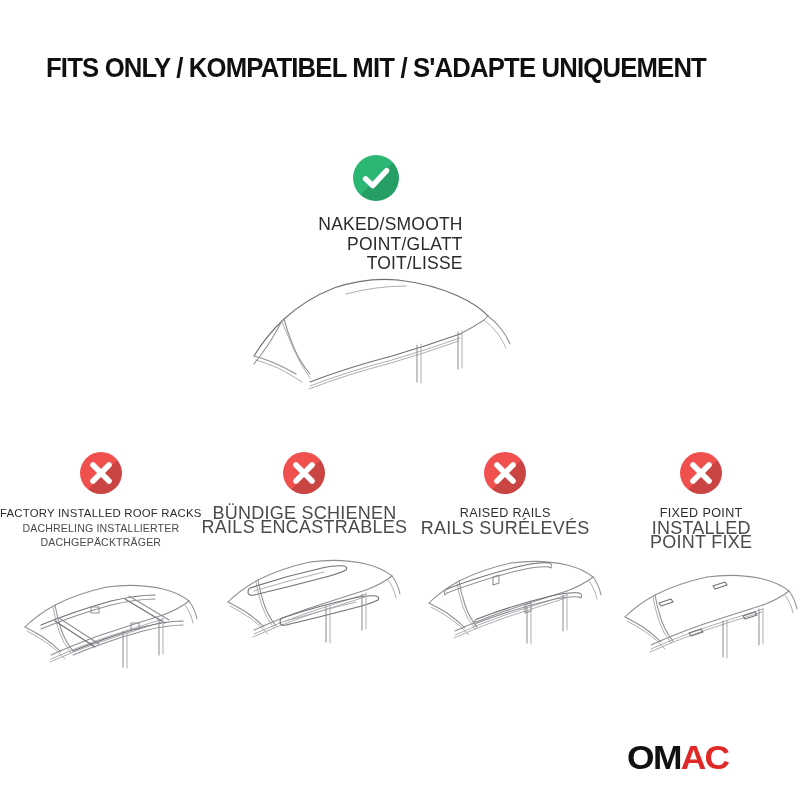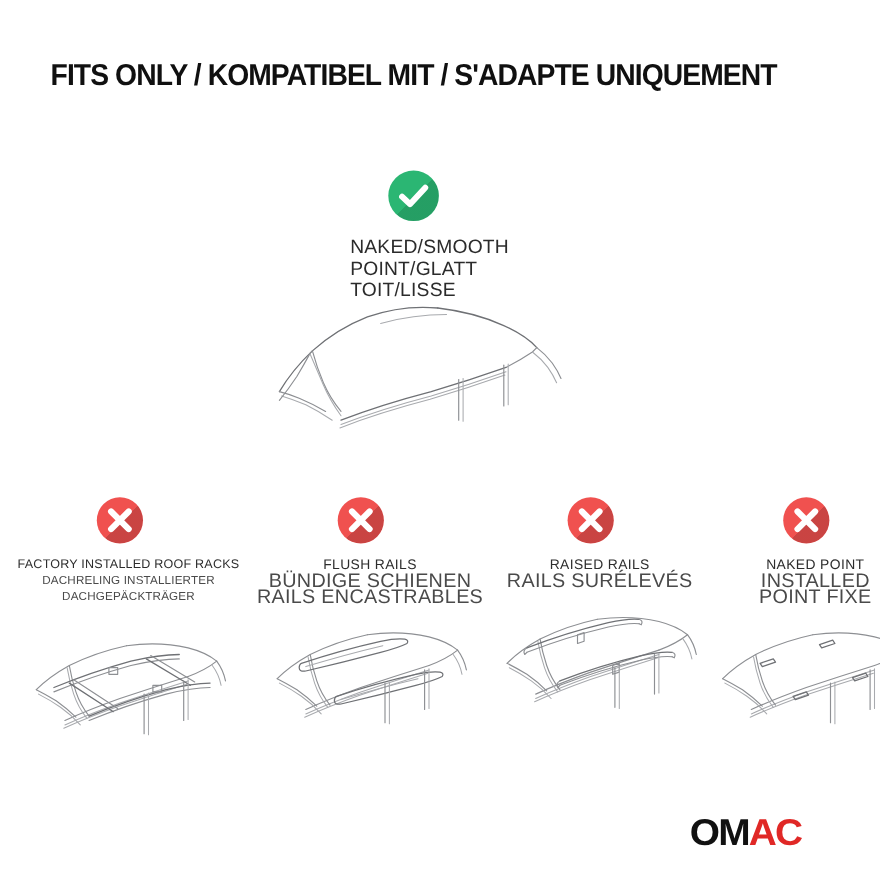--- a/index.html
+++ b/index.html
@@ -48,21 +48,21 @@
     background:linear-gradient(135deg,rgba(0,0,0,0) 54%,rgba(0,0,0,0.16) 54%);
   }
 
   
   .top-block{
     position:absolute;top:155px;left:0;right:0;
     display:flex;flex-direction:column;align-items:center;
   }
   .top-caption{
     margin-top:14px;
-    text-align:left;
+    text-align:right;
     font-size:17.5px;
     line-height:19.5px;
     color:#2b2b2b;
     letter-spacing:0.2px;
     margin-left:29px;
   }
   .top-art{
     position:absolute;
     left:50%;top:272px;
     transform:translateX(-50%);
@@ -79,21 +79,20 @@
     flex:1 1 0;
     display:flex;
     flex-direction:column;
     align-items:center;
     position:relative;
   }
   .col-caption{
     margin-top:12px;
     text-align:center;
     width:100%;
-    margin-left:16px;
   }
   .cap-line{
     display:block;
     white-space:nowrap;
   }
   .cap-line.l1{
     font-size:12.6px;
     line-height:14.6px;
     color:#2d2d2d;
     letter-spacing:0.35px;
@@ -244,21 +243,20 @@
     </div>
 
     <div class="col">
       <span class="badge badge-no">
         <span class="shadow"></span>
         <svg viewBox="0 0 42 42" aria-hidden="true">
           <path d="M13 13 L29 29 M29 13 L13 29" fill="none" stroke="#ffffff" stroke-width="5.6" stroke-linecap="round"></path>
         </svg>
       </span>
       <div class="col-caption">
-        <span class="cap-line l1">FLUSH RAILS</span>
         <span class="cap-line l2">BÜNDIGE SCHIENEN</span>
         <span class="cap-line l3">RAILS ENCASTRABLES</span>
       </div>
       <div class="col-art">
         <svg width="196" height="148" viewBox="0 0 196 148">
           <path class="ln" d="M22 62 Q34 50 52 40 Q76 28 104 22"></path>
           <path class="ln" d="M104 22 Q134 18 160 24 Q176 28 186 36"></path>
           <path class="ln" d="M186 36 Q176 44 160 50"></path>
           <path class="ln" d="M160 50 Q128 60 98 70 Q70 80 48 90"></path>
           <path class="ln2" d="M160 54 Q128 64 98 74 Q70 84 48 94"></path>
@@ -332,21 +330,21 @@
     </div>
 
     <div class="col">
       <span class="badge badge-no">
         <span class="shadow"></span>
         <svg viewBox="0 0 42 42" aria-hidden="true">
           <path d="M13 13 L29 29 M29 13 L13 29" fill="none" stroke="#ffffff" stroke-width="5.6" stroke-linecap="round"></path>
         </svg>
       </span>
       <div class="col-caption">
-        <span class="cap-line l1">NAKED POINT</span>
+        <span class="cap-line l1">FIXED POINT</span>
         <span class="cap-line l2">INSTALLED</span>
         <span class="cap-line l3">POINT FIXE</span>
       </div>
       <div class="col-art">
         <svg width="196" height="148" viewBox="0 0 196 148">
           <path class="ln" d="M22 62 Q34 50 52 40 Q76 28 104 22"></path>
           <path class="ln" d="M104 22 Q134 18 160 24 Q176 28 186 36"></path>
           <path class="ln" d="M186 36 Q176 44 160 50"></path>
           <path class="ln" d="M160 50 Q128 60 98 70 Q70 80 48 90"></path>
           <path class="ln2" d="M160 54 Q128 64 98 74 Q70 84 48 94"></path>

